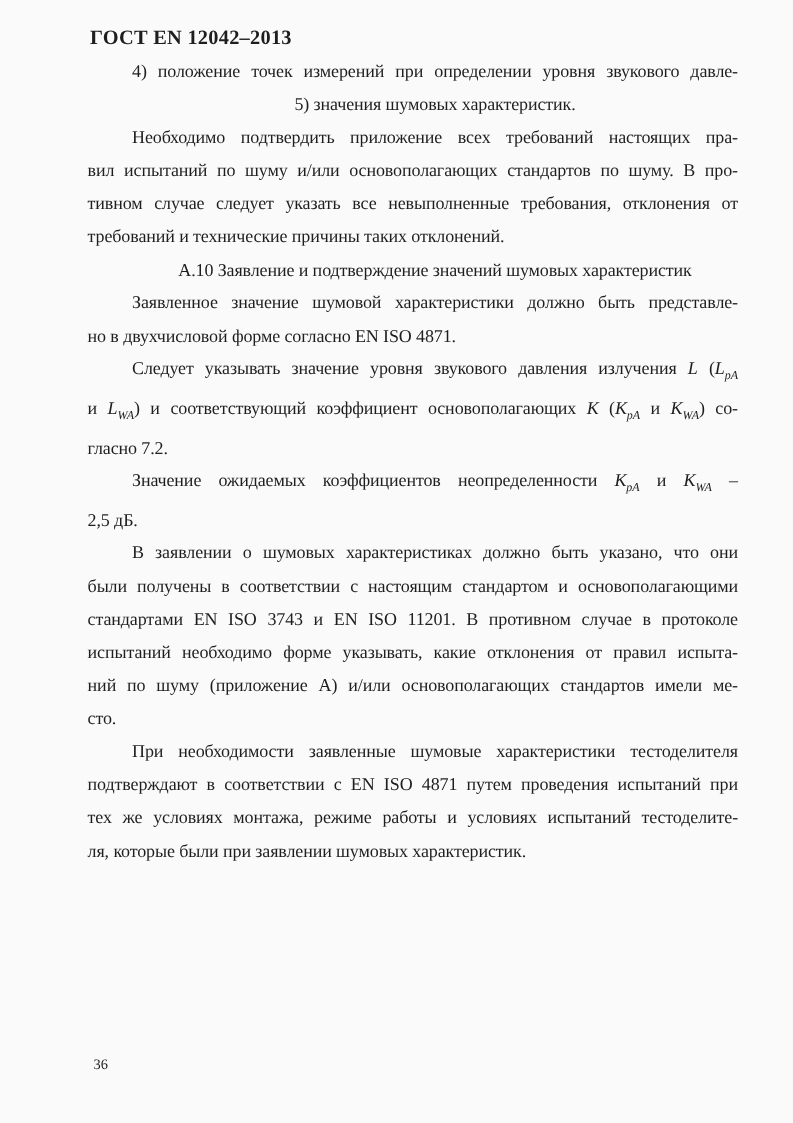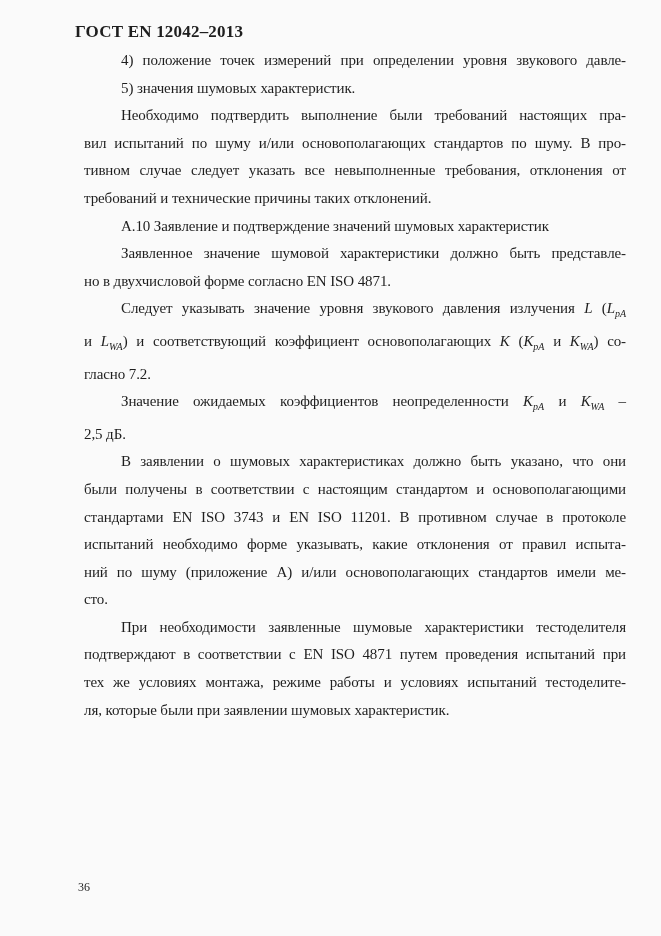--- a/index.html
+++ b/index.html
@@ -20,37 +20,38 @@
     position: absolute;
     left: 75px;
     top: 22px;
     font-size: 17px;
     font-weight: bold;
     letter-spacing: 0.2px;
     white-space: nowrap;
   }
   .content {
     position: absolute;
-    left: 84px;
+    left: 73px;
     top: 47px;
     width: 542px;
     font-size: 15px;
     line-height: 27.6px;
     letter-spacing: -0.1px;
   }
   .line {
     white-space: nowrap;
   }
   .line.justify {
     white-space: normal;
     text-align: justify;
     text-align-last: justify;
   }
   .line.indent {
     text-indent: 37px;
+    text-align: center;
   }
   .line.bold {
     font-weight: normal;
   }
   .i {
     font-style: italic;
     font-family: "Liberation Serif", serif;
   }
   .isub {
     font-style: italic;
@@ -67,21 +68,21 @@
 </style>
 </head>
 <body>
 
 <div class="page">
   <div class="doc-header">ГОСТ EN 12042–2013</div>
 
   <div class="content">
       <div class="line indent justify"><span>4) положение точек измерений при определении уровня звукового давле-</span></div>
       <div class="line indent"><span>5) значения шумовых характеристик.</span></div>
-      <div class="line indent justify"><span>Необходимо подтвердить выполнение были требований настоящих пра-</span></div>
+      <div class="line indent justify"><span>Необходимо подтвердить приложение всех требований настоящих пра-</span></div>
       <div class="line justify"><span>вил испытаний по шуму и/или основополагающих стандартов по шуму. В про-</span></div>
       <div class="line justify"><span>тивном случае следует указать все невыполненные требования, отклонения от</span></div>
       <div class="line"><span>требований и технические причины таких отклонений.</span></div>
       <div class="line indent bold"><span>А.10 Заявление и подтверждение значений шумовых характеристик</span></div>
       <div class="line indent justify"><span>Заявленное значение шумовой характеристики должно быть представле-</span></div>
       <div class="line"><span>но в двухчисловой форме согласно EN ISO 4871.</span></div>
       <div class="line indent justify"><span>Следует указывать значение уровня звукового давления излучения </span><span class="i">L</span><span> (</span><span class="i">L</span><span class="isub">pA</span></div>
       <div class="line justify"><span>и </span><span class="i">L</span><span class="isub">WA</span><span>) и соответствующий коэффициент основополагающих </span><span class="i">K</span><span> (</span><span class="i">K</span><span class="isub">pA</span><span> и </span><span class="i">K</span><span class="isub">WA</span><span>) со-</span></div>
       <div class="line"><span>гласно 7.2.</span></div>
       <div class="line indent justify"><span>Значение ожидаемых коэффициентов неопределенности </span><span class="i">K</span><span class="isub">pA</span><span> и </span><span class="i">K</span><span class="isub">WA</span><span> –</span></div>

